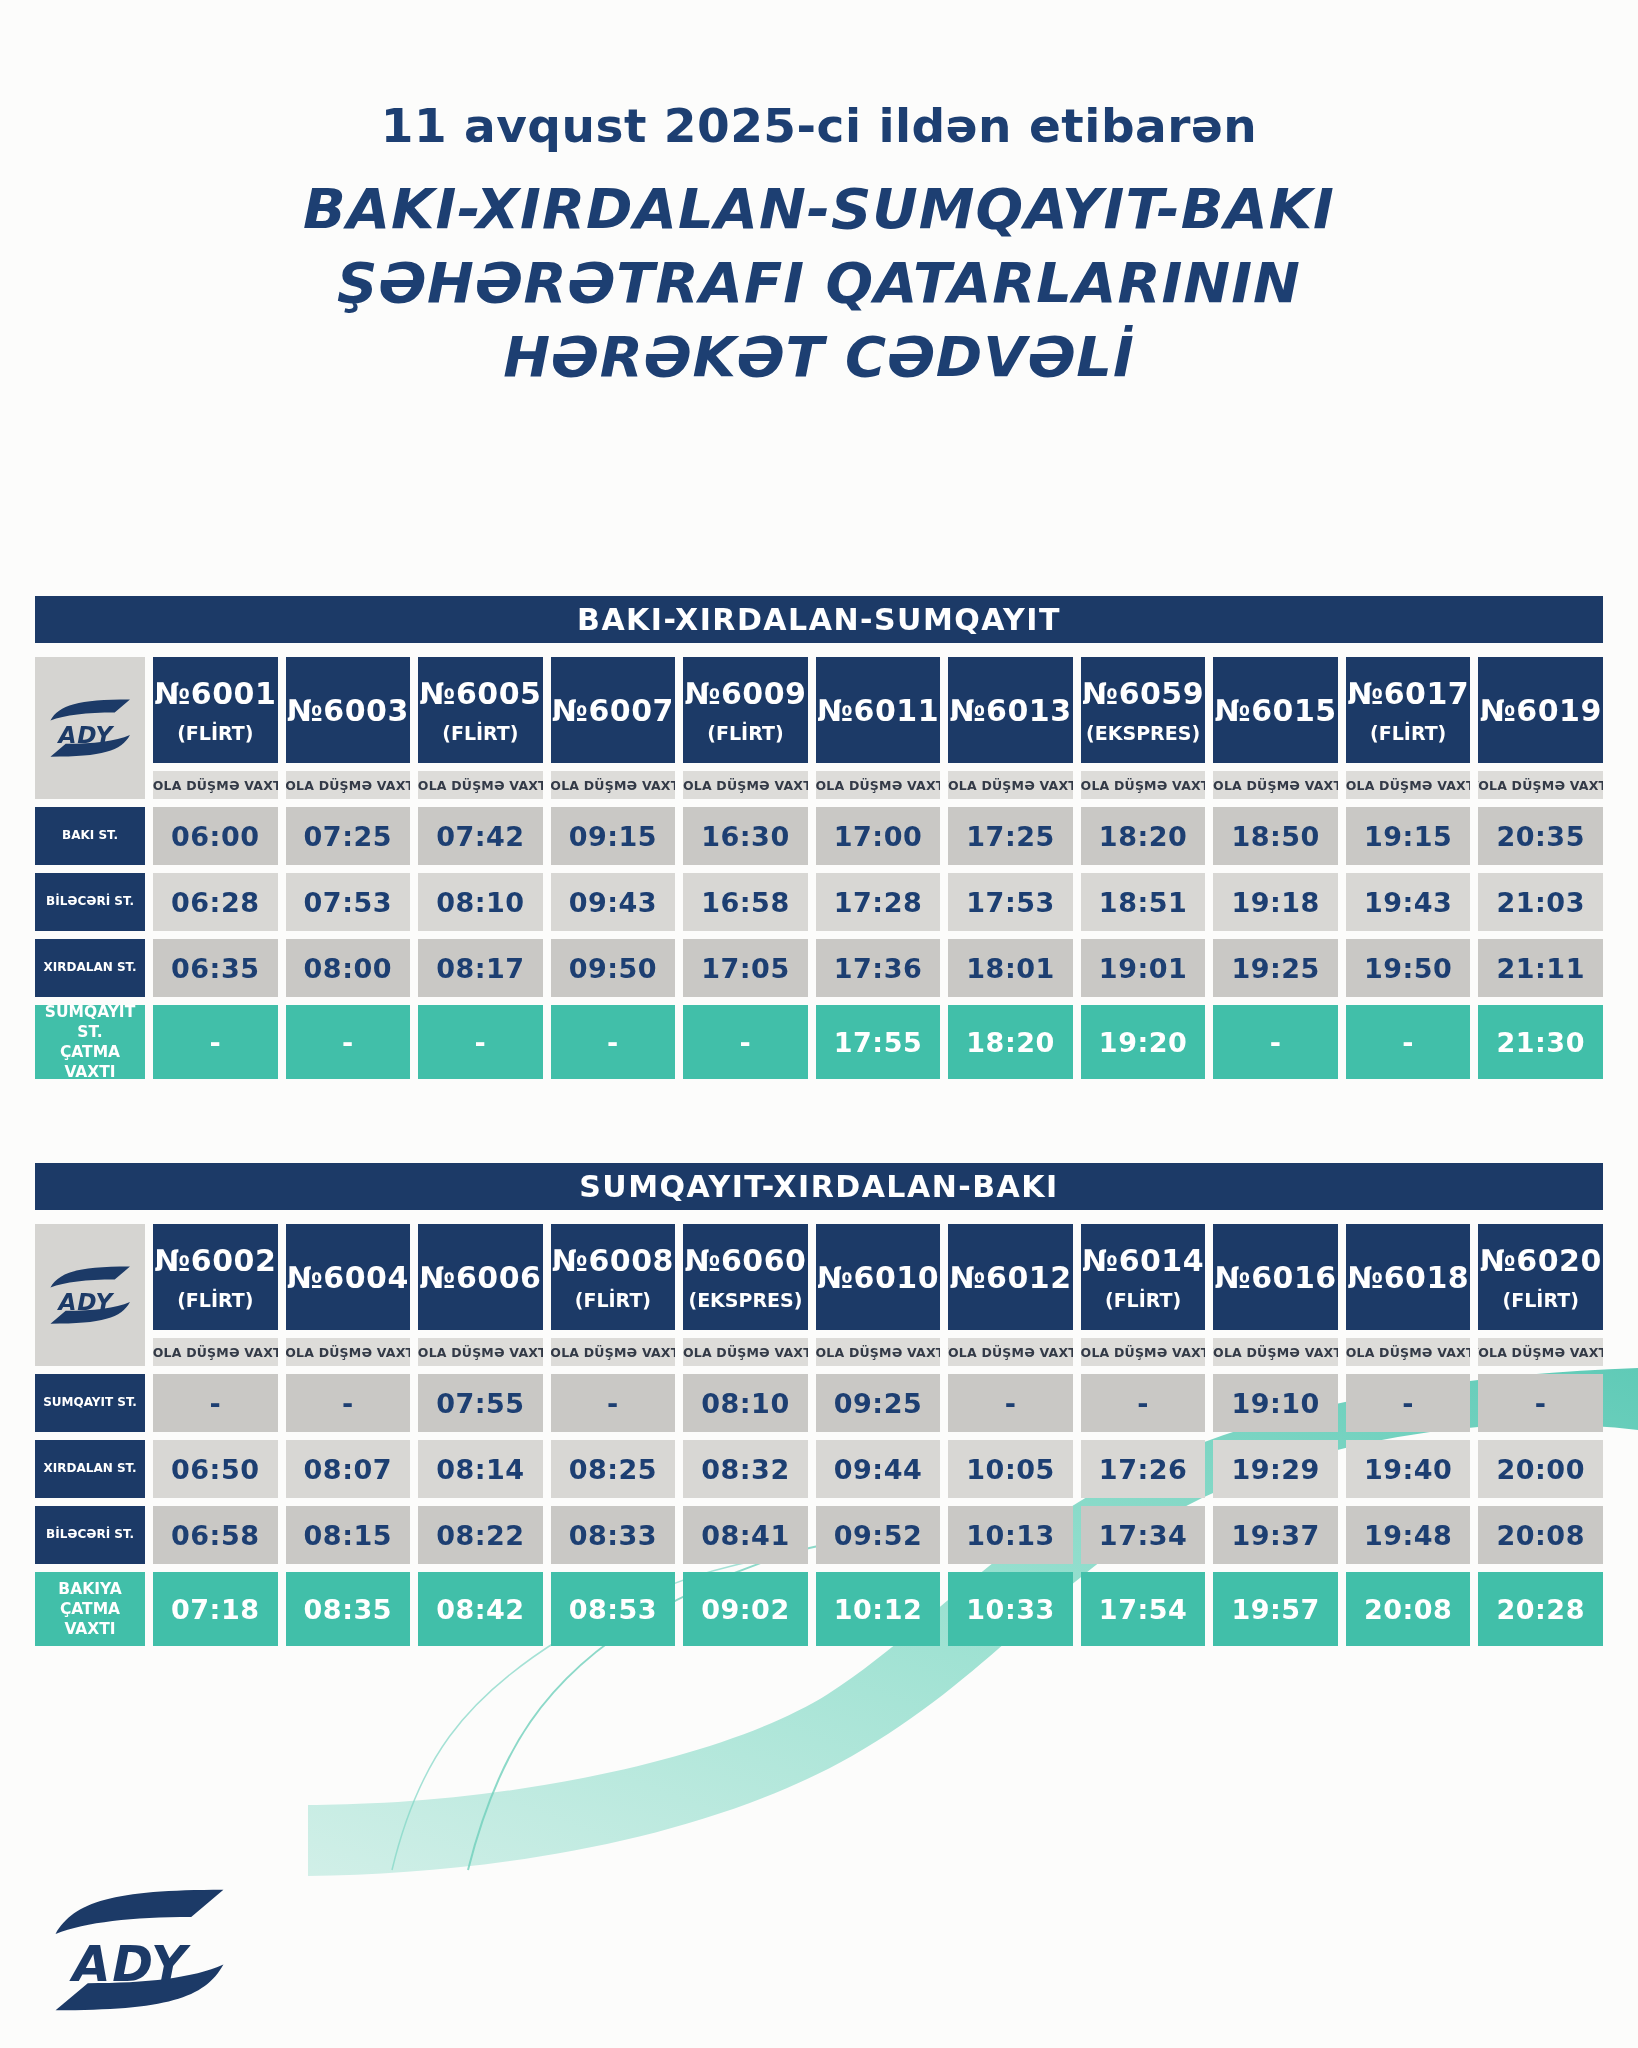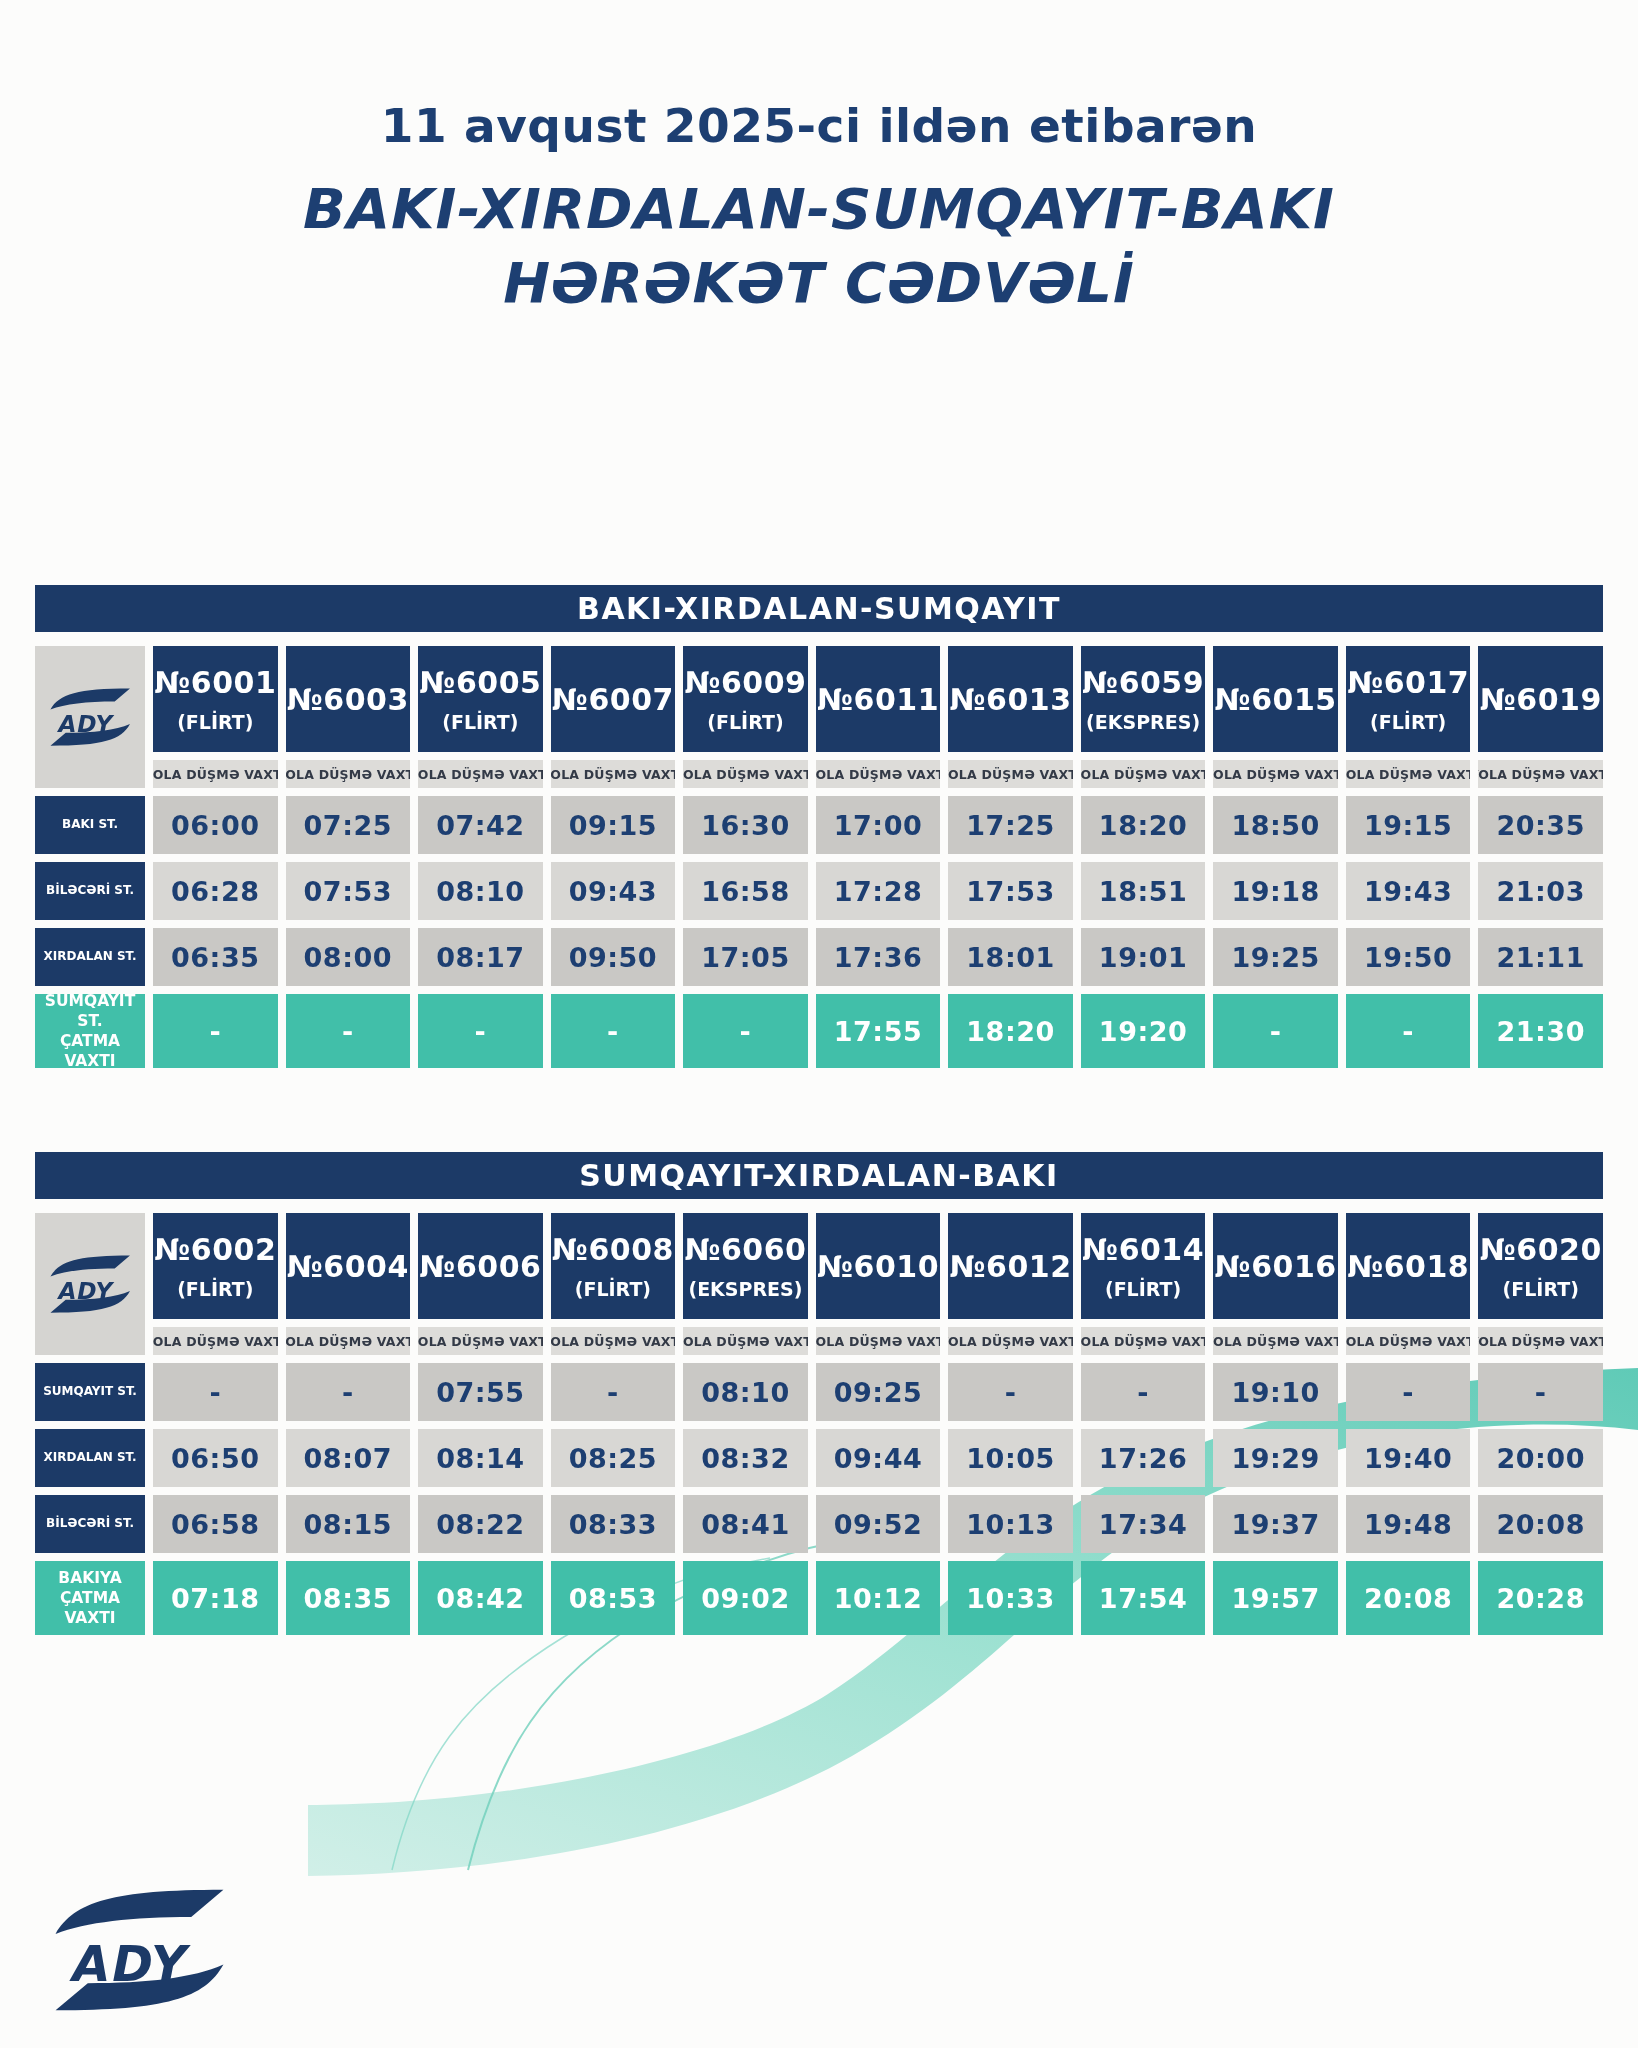--- a/index.html
+++ b/index.html
@@ -22,21 +22,21 @@
   
   .title-block{position:absolute;top:96px;left:0;width:100%;text-align:center;z-index:1;}
   .t1{font-size:47px;font-weight:800;color:var(--navy-text);line-height:60px;margin-bottom:16px;letter-spacing:.5px;}
   .t2{font-size:56px;font-weight:800;color:var(--navy-text);line-height:74px;letter-spacing:1px;font-style:italic;}
 
   
   .ttable{position:absolute;left:35px;width:1568px;z-index:1;}
   .ttable.one{top:585px;}
   .ttable.two{top:1152px;}
   .bar{height:47px;background:var(--navy);color:#fff;display:flex;align-items:center;justify-content:center;
-       font-size:30px;font-weight:800;letter-spacing:1.5px;margin-bottom:14px;}
+       font-size:30px;font-weight:800;letter-spacing:1.5px;margin-bottom:14px;margin-top:11px;}
   .grid{display:grid;grid-template-columns:110px repeat(11,1fr);
         grid-template-rows:106px 28px 58px 58px 58px 74px;gap:8px;}
   .cell{display:flex;align-items:center;justify-content:center;text-align:center;}
   .logo-cell{background:var(--logo-cell);grid-row:1 / span 2;grid-column:1;}
   .logo-cell svg{width:84%;height:auto;}
   .head{background:var(--navy);color:#fff;flex-direction:column;gap:11px;}
   .head .num{font-size:30px;font-weight:800;letter-spacing:.5px;}
   .head .type{font-size:19px;font-weight:700;}
   .strip{background:var(--strip);color:#333a47;font-size:12.5px;font-weight:700;white-space:nowrap;overflow:hidden;letter-spacing:.2px;}
   .station{background:var(--navy);color:#fff;font-size:12px;font-weight:700;line-height:1.3;white-space:pre-line;padding:0 3px;}
@@ -72,20 +72,21 @@
          C486 1874 700 1842 852 1756
          C1002 1670 1062 1566 1202 1498
          C1342 1432 1502 1414 1638 1430 Z"></path>
     <path fill="none" stroke="#6fcfbb" stroke-width="2" opacity="0.8" d="M468 1870 C498 1752 544 1678 648 1616 C720 1574 790 1548 860 1538"></path>
     <path fill="none" stroke="#7fd5c4" stroke-width="1.5" opacity="0.7" d="M392 1870 C418 1762 462 1700 562 1638 C630 1596 700 1570 770 1558"></path>
   </svg>
 
   <div class="title-block">
     <div class="t1">11 avqust 2025-ci ildən etibarən</div>
     <div class="t2">BAKI-XIRDALAN-SUMQAYIT-BAKI</div>
+    <div class="t2">ŞƏHƏRƏTRAFI QATARLARININ</div>
     <div class="t2">HƏRƏKƏT CƏDVƏLİ</div>
   </div>
 
   <section class="ttable one">
     <div class="bar">BAKI-XIRDALAN-SUMQAYIT</div>
     <div class="grid">
         <div class="cell logo-cell">
   <svg viewBox="0 0 230 170" xmlns="http://www.w3.org/2000/svg">
     <path d="M16 66 C38 28 84 14 214 14 L176 46 C106 46 52 52 16 66 Z" fill="#1c3a67"></path>
     <text x="36" y="122" font-size="58" font-weight="800" font-style="italic" letter-spacing="2" fill="#1c3a67" font-family="&quot;DejaVu Sans&quot;,&quot;Liberation Sans&quot;,sans-serif">ADY</text>

